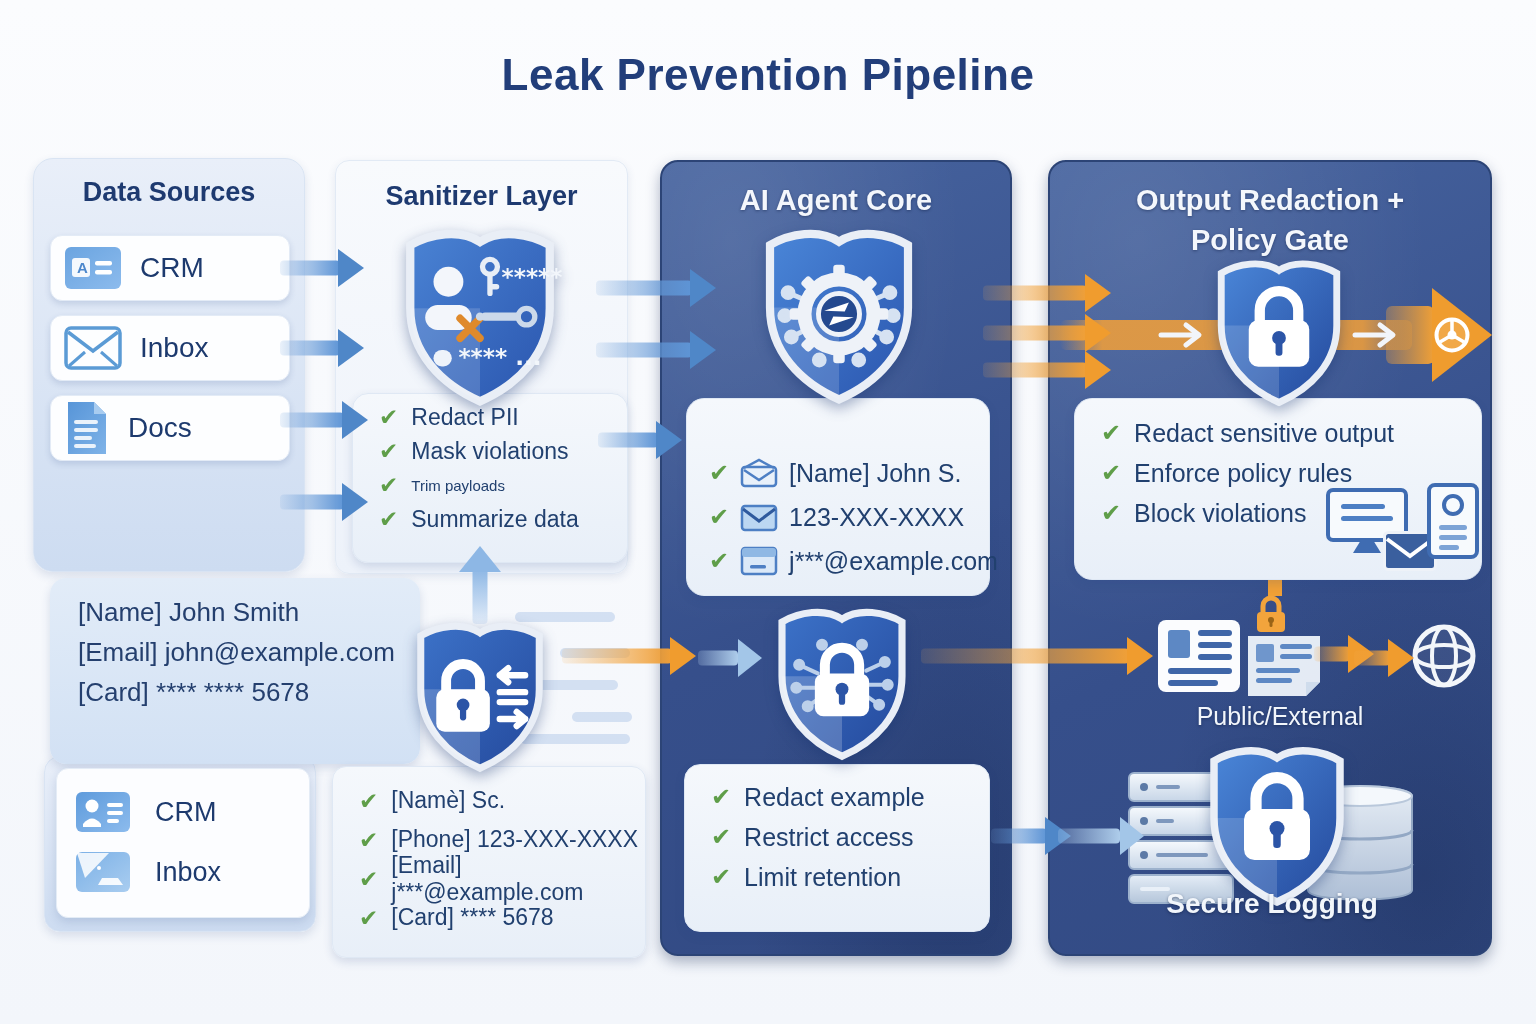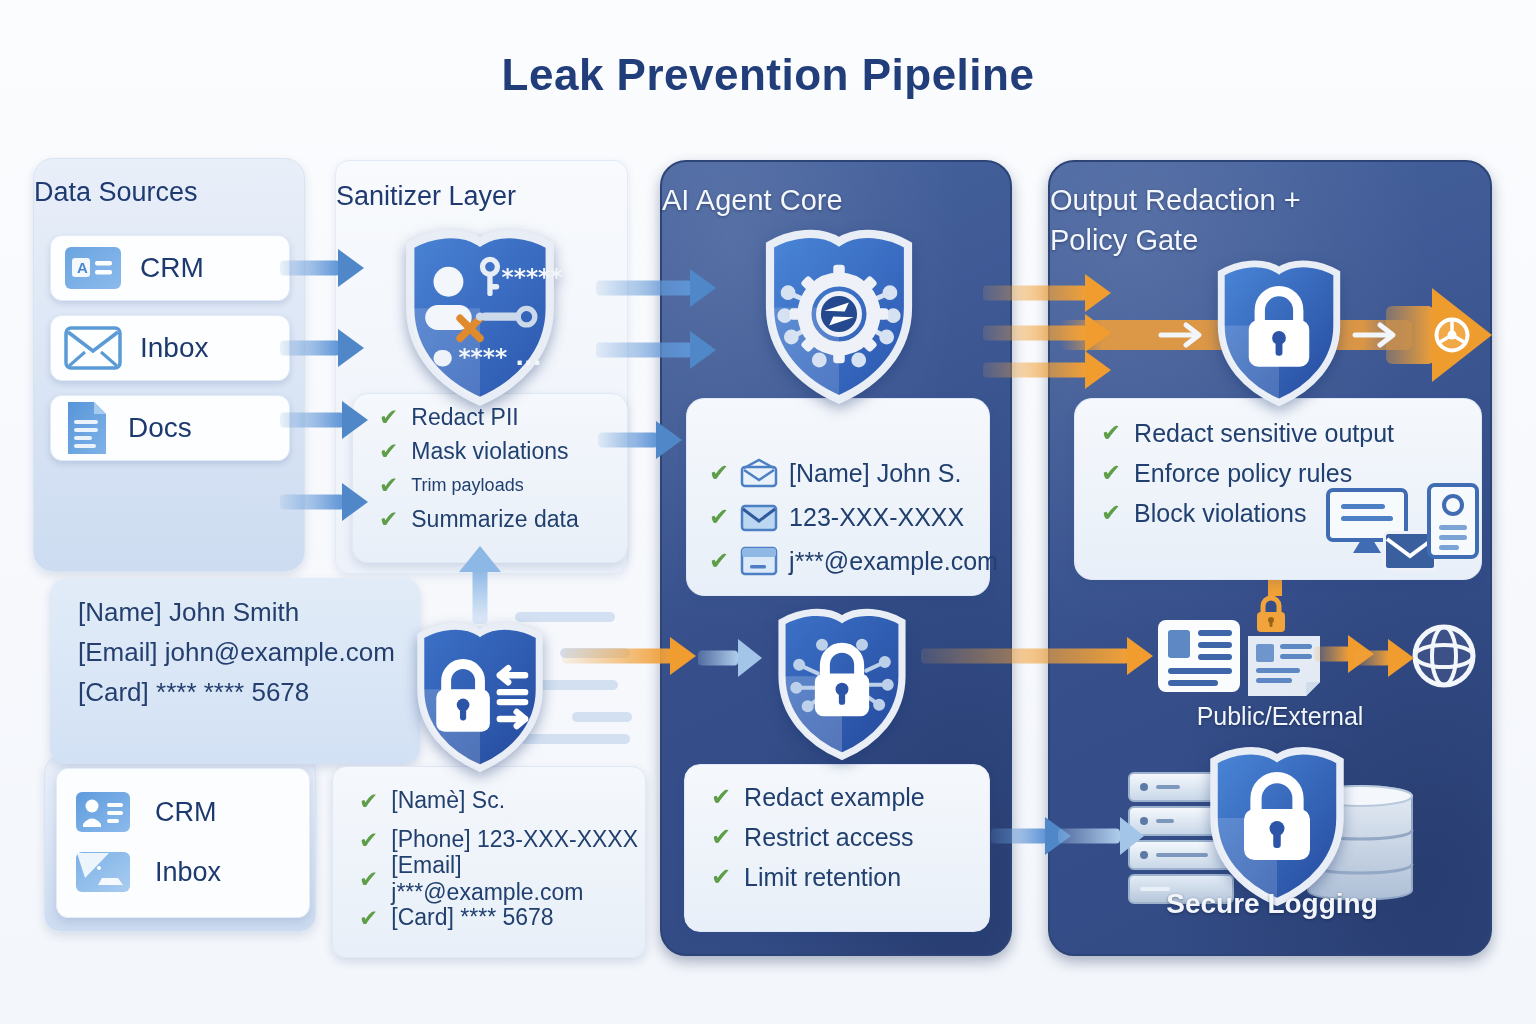--- a/index.html
+++ b/index.html
@@ -1,26 +1,26 @@
 <!DOCTYPE html>
 <html><head>
 <meta charset="utf-8">
 <style>
 *{margin:0;padding:0;box-sizing:border-box}
 body{font-family:"Liberation Sans",sans-serif;background:#fff}
 .canvas{position:relative;width:1536px;height:1024px;background:linear-gradient(180deg,#fbfcfe,#f3f6fb);overflow:hidden}
 .title{position:absolute;top:50px;left:0;width:100%;text-align:center;font-size:44px;font-weight:bold;color:#223e7a;letter-spacing:.5px}
 .panel-light{position:absolute;border-radius:20px;background:linear-gradient(180deg,#e9eff9,#cddcf1);box-shadow:0 4px 10px rgba(40,70,130,.14);border:1px solid #d9e4f3;z-index:1}
 .panel-white{position:absolute;border-radius:14px;background:linear-gradient(180deg,#f8fafd,#edf2fa);border:1px solid #e2eaf5;box-shadow:0 3px 8px rgba(40,70,130,.10);z-index:1}
-.panel-dark{position:absolute;border-radius:26px;background:
+.panel-dark{position:absolute;border-radius:18px;background:
  radial-gradient(120% 90% at 20% 10%,rgba(255,255,255,.10),rgba(255,255,255,0) 55%),
  radial-gradient(100% 80% at 85% 90%,rgba(10,25,60,.28),rgba(10,25,60,0) 60%),
  linear-gradient(155deg,#47649f,#364f8b 55%,#324a83);
  box-shadow:0 6px 14px rgba(25,45,90,.35);border:2px solid #2c4476;z-index:1}
-.col-h{position:absolute;width:100%;text-align:left;font-weight:normal;color:#1e3a70}
+.col-h{position:absolute;width:100%;text-align:center;font-weight:bold;color:#1e3a70}
 .col-h.white{color:#f4f7fc;text-shadow:0 1px 3px rgba(10,25,60,.45)}
 .src-item{position:absolute;left:16px;width:240px;height:66px;background:#fdfeff;border:1px solid #e3ebf6;border-radius:12px;box-shadow:0 3px 6px rgba(40,70,130,.16);display:flex;align-items:center;gap:18px;padding-left:13px;z-index:2}
 .src-label{font-size:28px;font-weight:normal;color:#1d3a6e}
 .card{position:absolute;border-radius:16px;box-shadow:0 4px 10px rgba(40,70,130,.16);z-index:5}
 .pii-card{background:linear-gradient(180deg,#e2ecf8,#d2e1f4);padding:14px 0 0 28px}
 .pii-line{font-size:26px;color:#243f6e;line-height:40px}
 .check-card{background:linear-gradient(180deg,#f5f8fc,#e8eff8);border:1px solid #dfe8f4}
 .chk-row{display:flex;align-items:center;gap:13px;padding-left:26px}
 .chk{color:#5f9e49;font-weight:bold;font-family:"DejaVu Sans",sans-serif}
 .t-navy{color:#21406f}
@@ -193,21 +193,21 @@
     <div class="chk-row" style="height:34px">
         <span class="chk" style="font-size:23px">✔</span>
         <span class="t-navy" style="font-size:23px">Redact PII</span>
       </div>
     <div class="chk-row" style="height:34px">
         <span class="chk" style="font-size:23px">✔</span>
         <span class="t-navy" style="font-size:23px">Mask violations</span>
       </div>
     <div class="chk-row" style="height:34px">
         <span class="chk" style="font-size:23px">✔</span>
-        <span class="t-navy" style="font-size:18px">Trim payloads</span>
+        <span class="t-navy" style="font-size:15px">Trim payloads</span>
       </div>
     <div class="chk-row" style="height:34px">
         <span class="chk" style="font-size:23px">✔</span>
         <span class="t-navy" style="font-size:23px">Summarize data</span>
       </div>
   </div>
 
   <div class="stripe" style="left:515px;top:612px;width:100px"></div>
   <div class="stripe" style="left:560px;top:648px;width:70px"></div>
   <div class="stripe" style="left:528px;top:680px;width:90px"></div>

